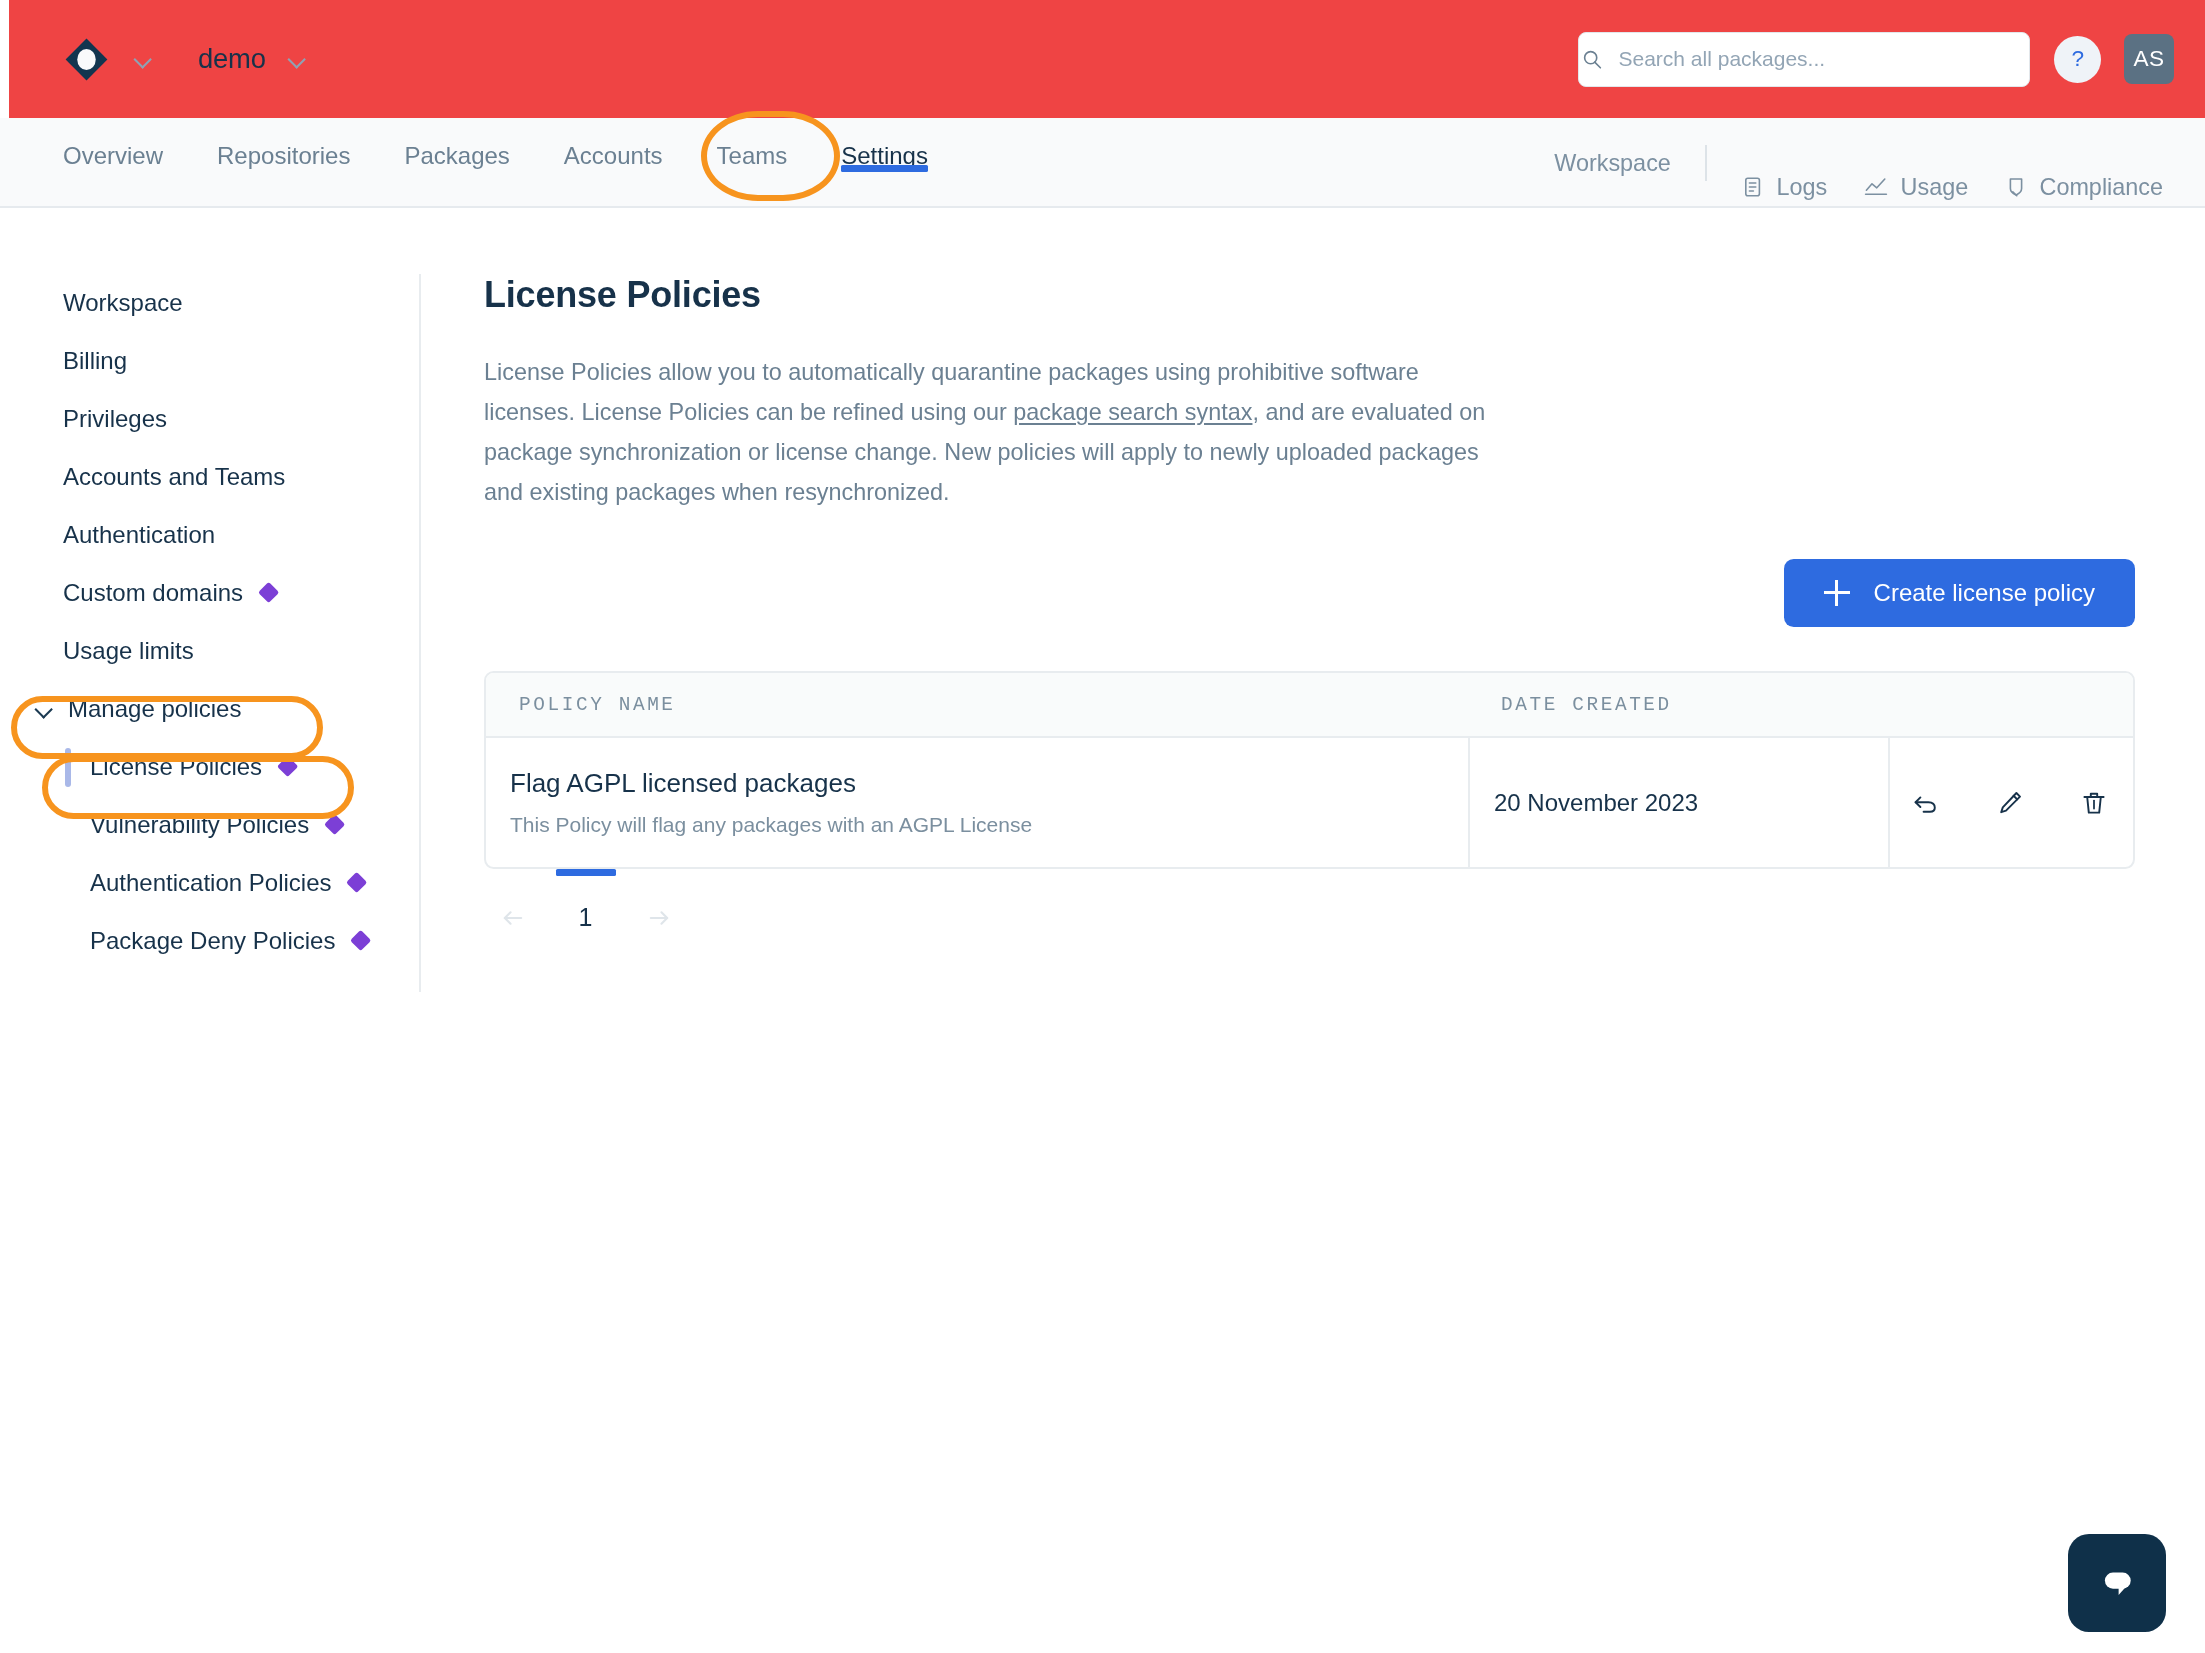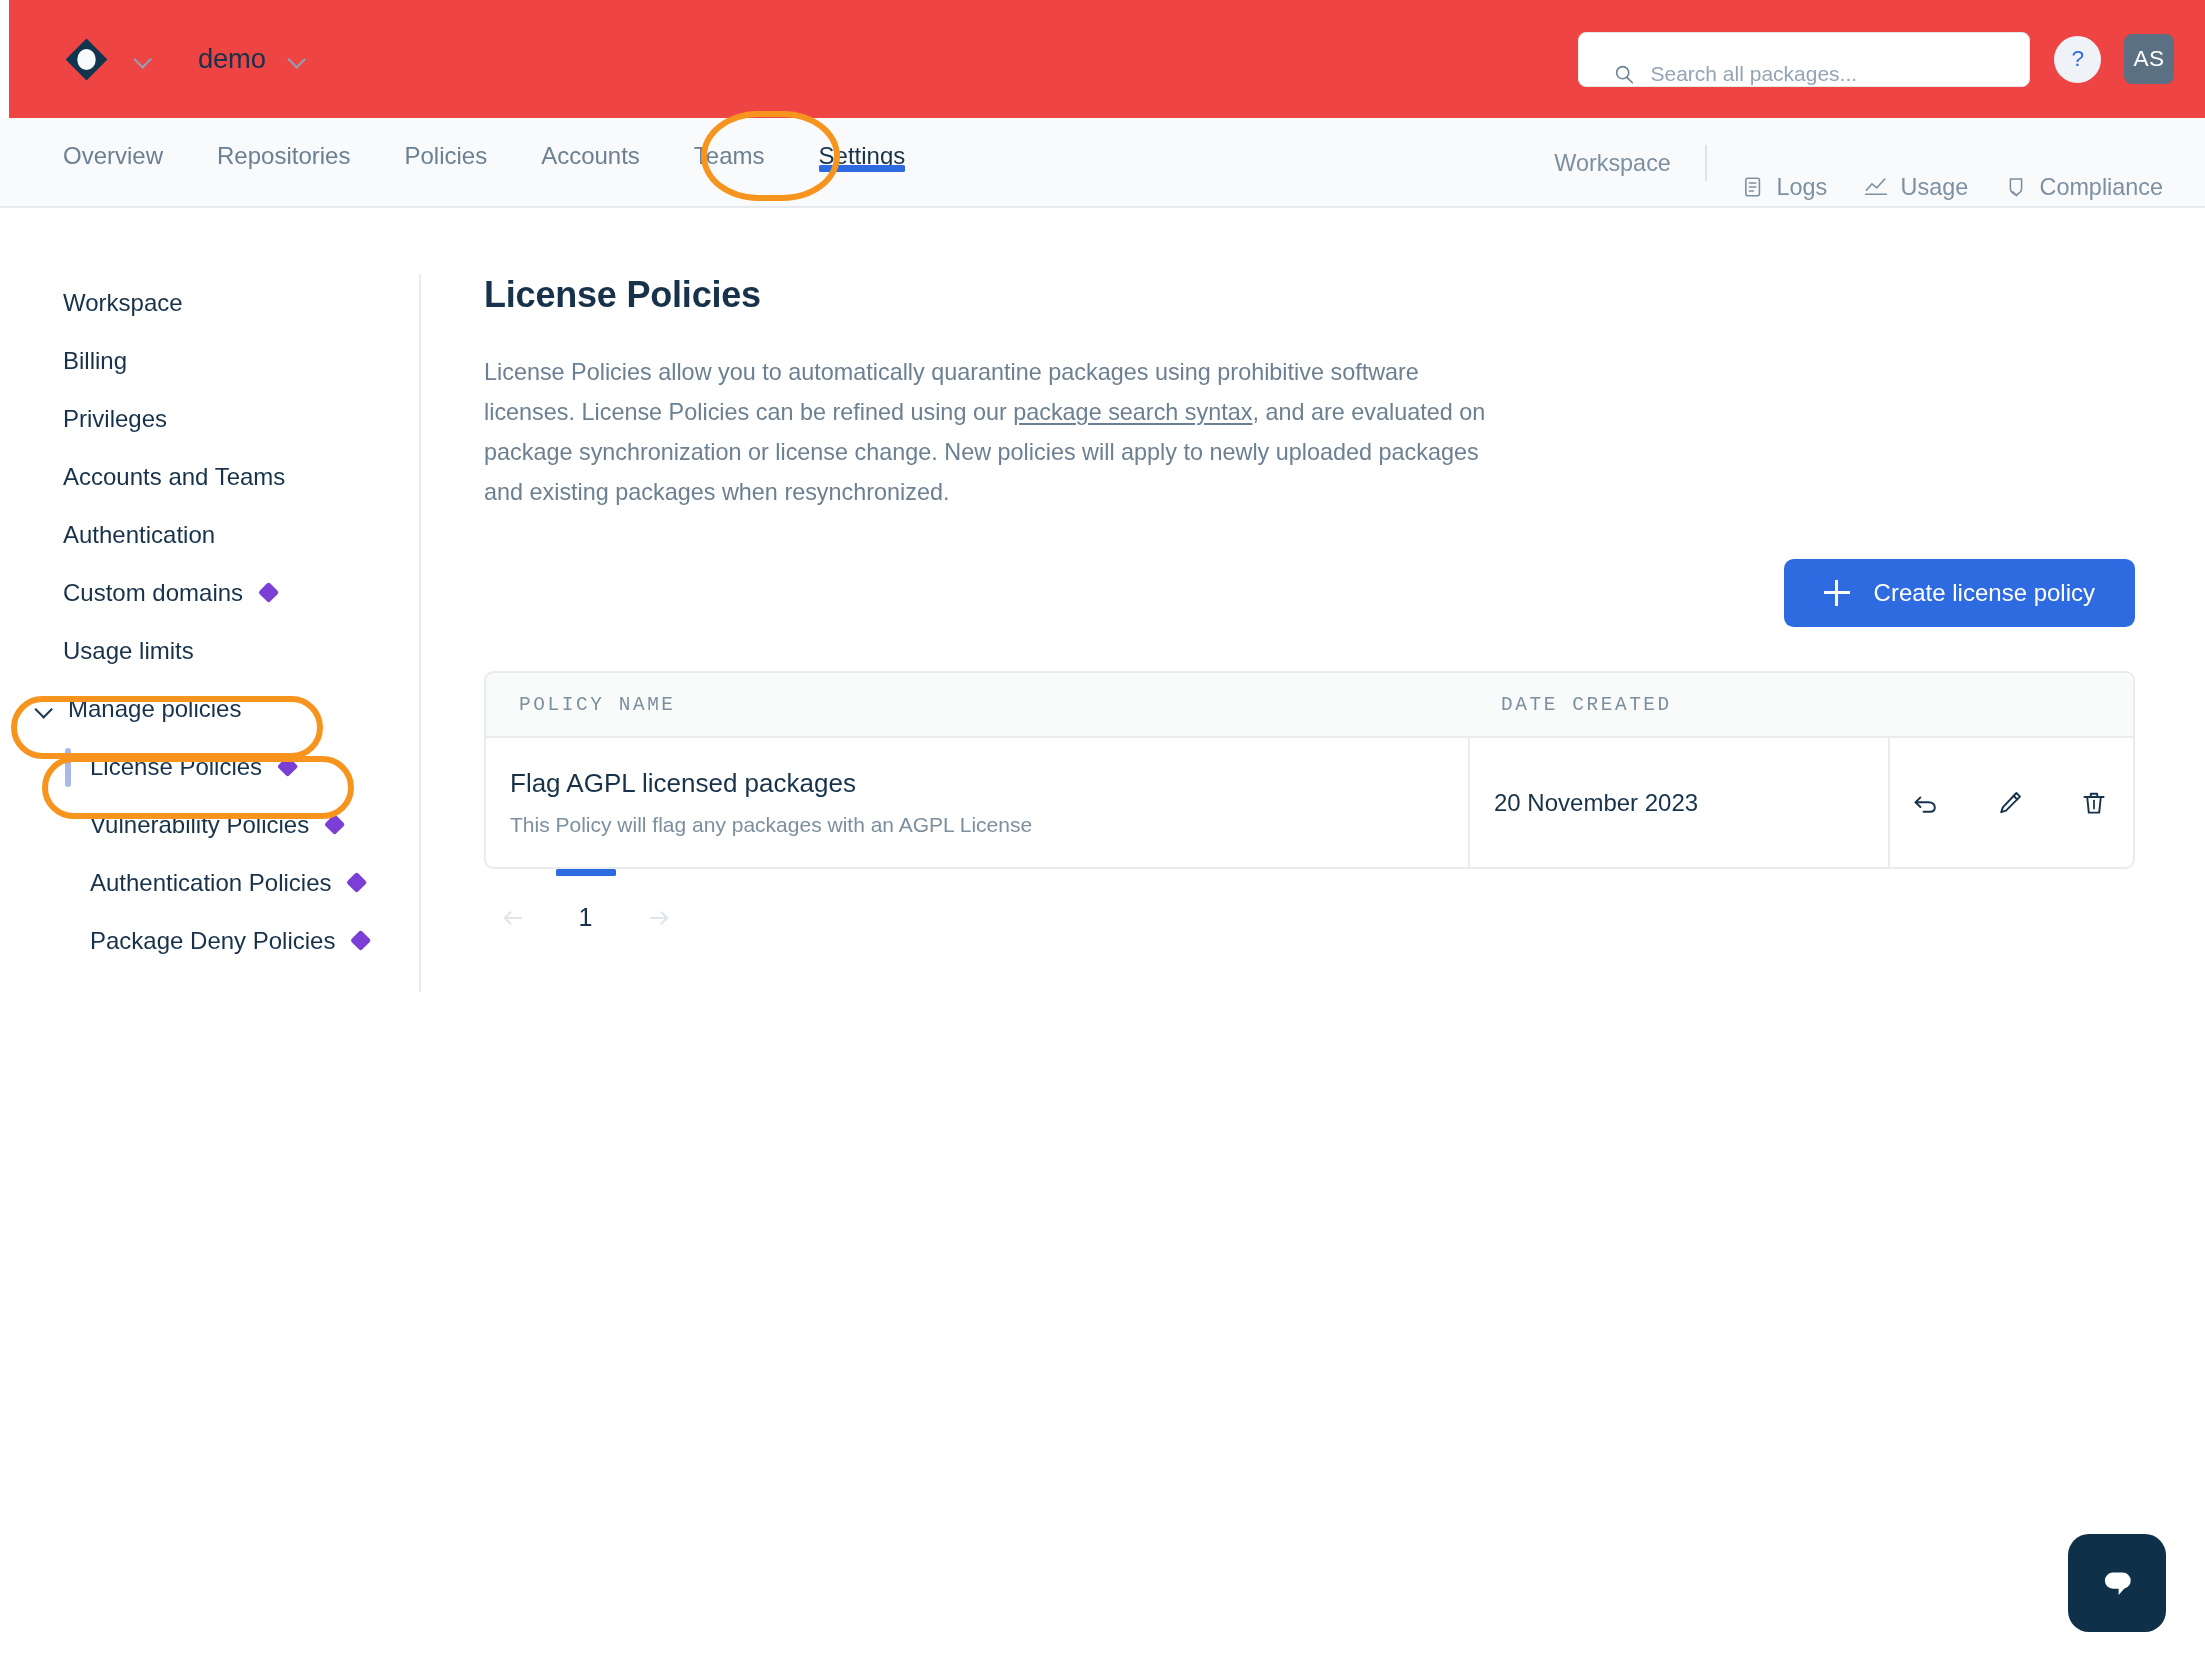--- a/index.html
+++ b/index.html
@@ -92,22 +92,22 @@
     gap: 0;
   }
 
   .search-box {
     width: 452px;
     height: 55px;
     background: #ffffff;
     border: 1.6px solid #e2e7eb;
     border-radius: 8px;
     display: flex;
-    align-items: flex-end;
-    padding: 0 34px;
+    align-items: center;
+    padding: 0 2px;
     gap: 14.5px;
   }
   .search-box svg { display: block; flex: none; }
   .search-input {
     border: none;
     outline: none;
     background: transparent;
     font-family: "Liberation Sans", sans-serif;
     font-size: 21px;
     color: #17324a;
@@ -521,21 +521,21 @@
     </div>
     <div class="help-btn">?</div>
     <div class="avatar">AS</div>
   </div>
 </div>
 
 <div class="nav-bar">
   <div class="nav-left">
     <div class="nav-item">Overview</div>
     <div class="nav-item">Repositories</div>
-    <div class="nav-item">Policies</div>
+    <div class="nav-item">Packages</div>
     <div class="nav-item">Accounts</div>
     <div class="nav-item">Teams</div>
     <div class="nav-item active">Settings</div>
   </div>
 
   <div class="nav-right">
     <span class="nav-right-label">Workspace</span>
     <span class="nav-divider"></span>
     <span class="nav-right-item" style="margin-left:0">
       <span>

